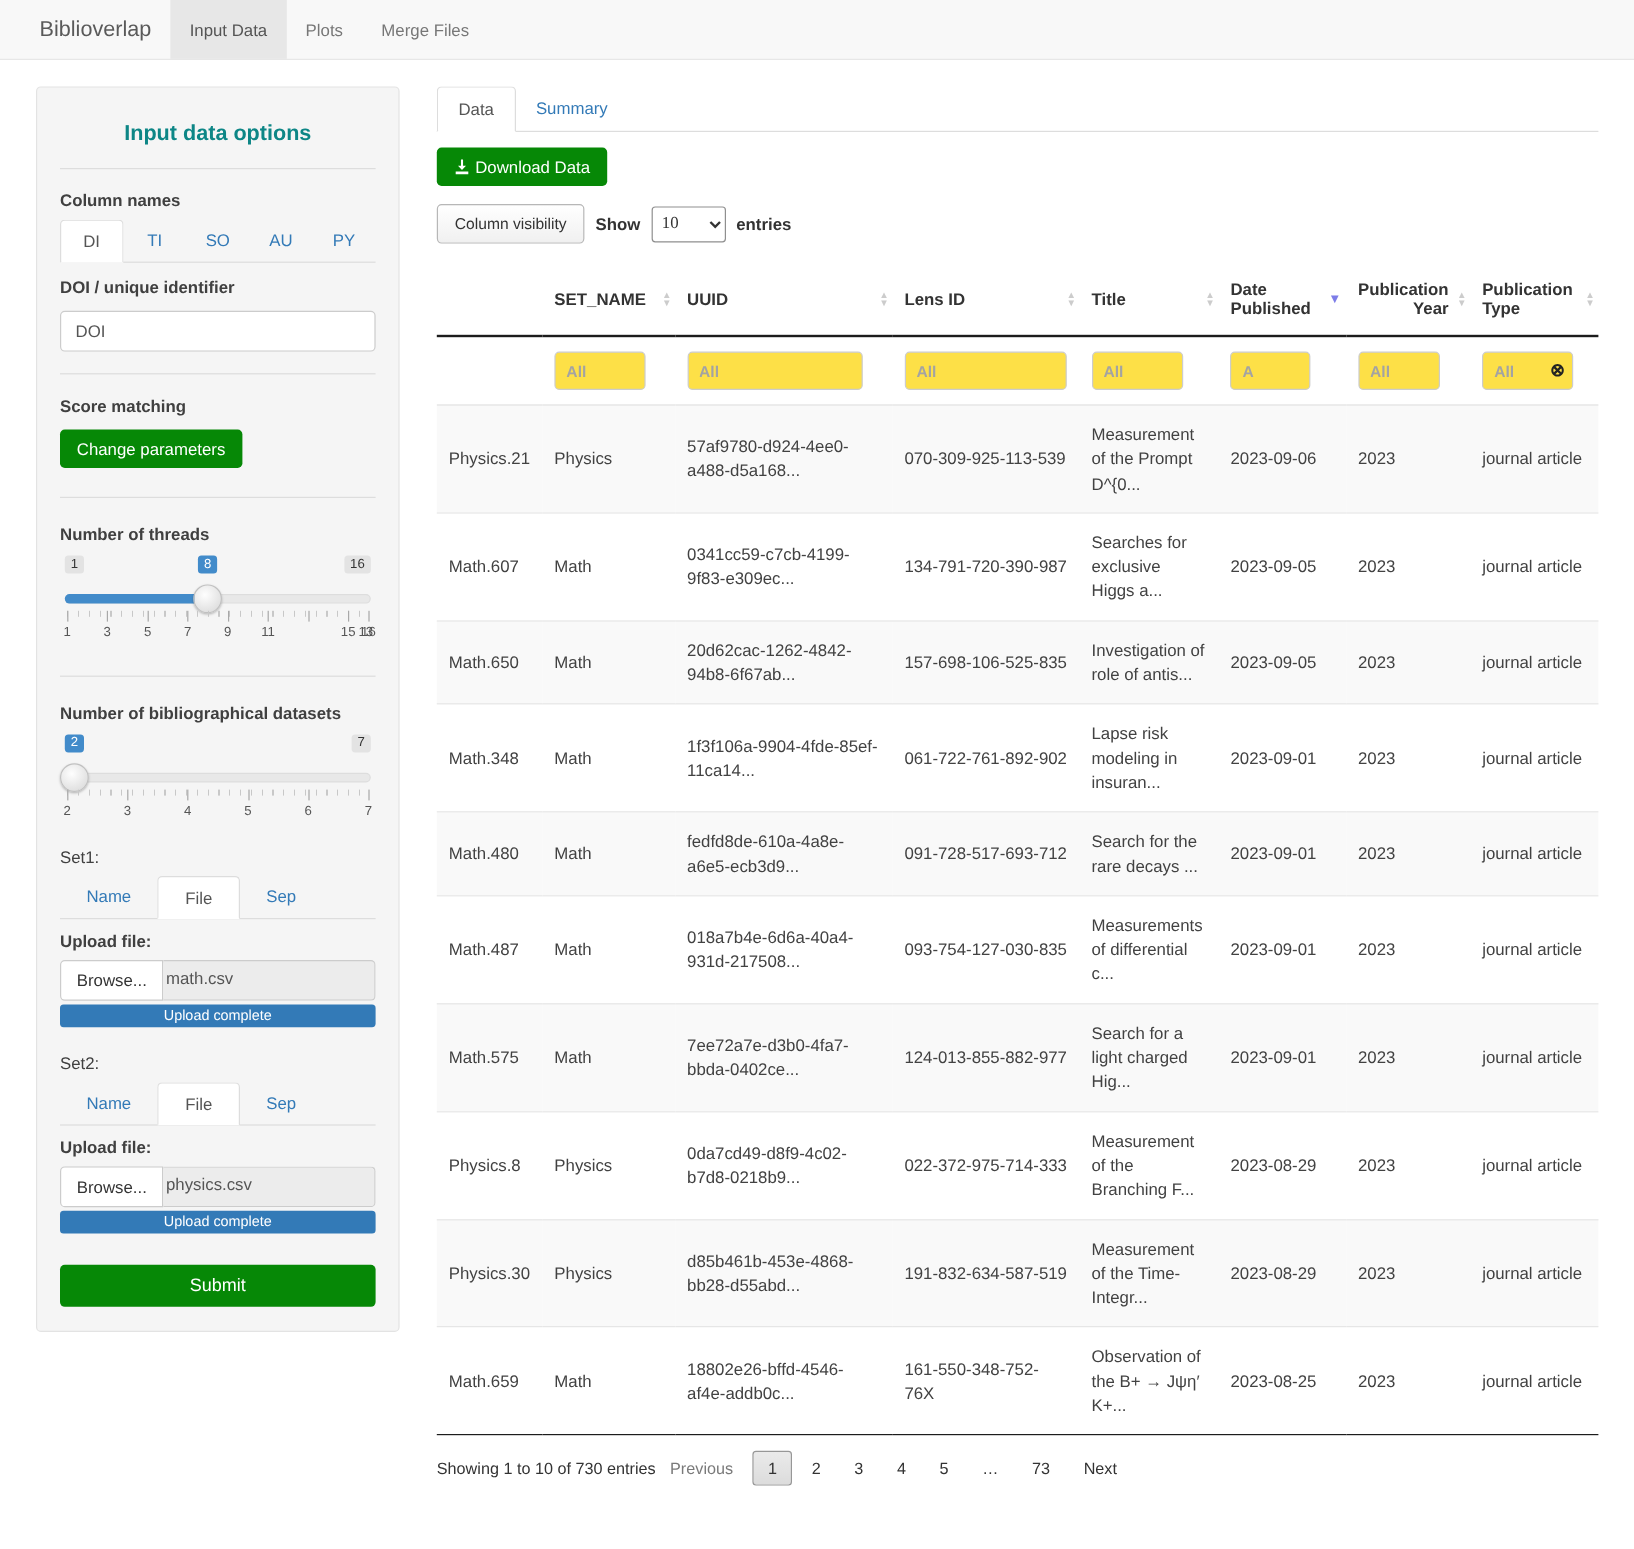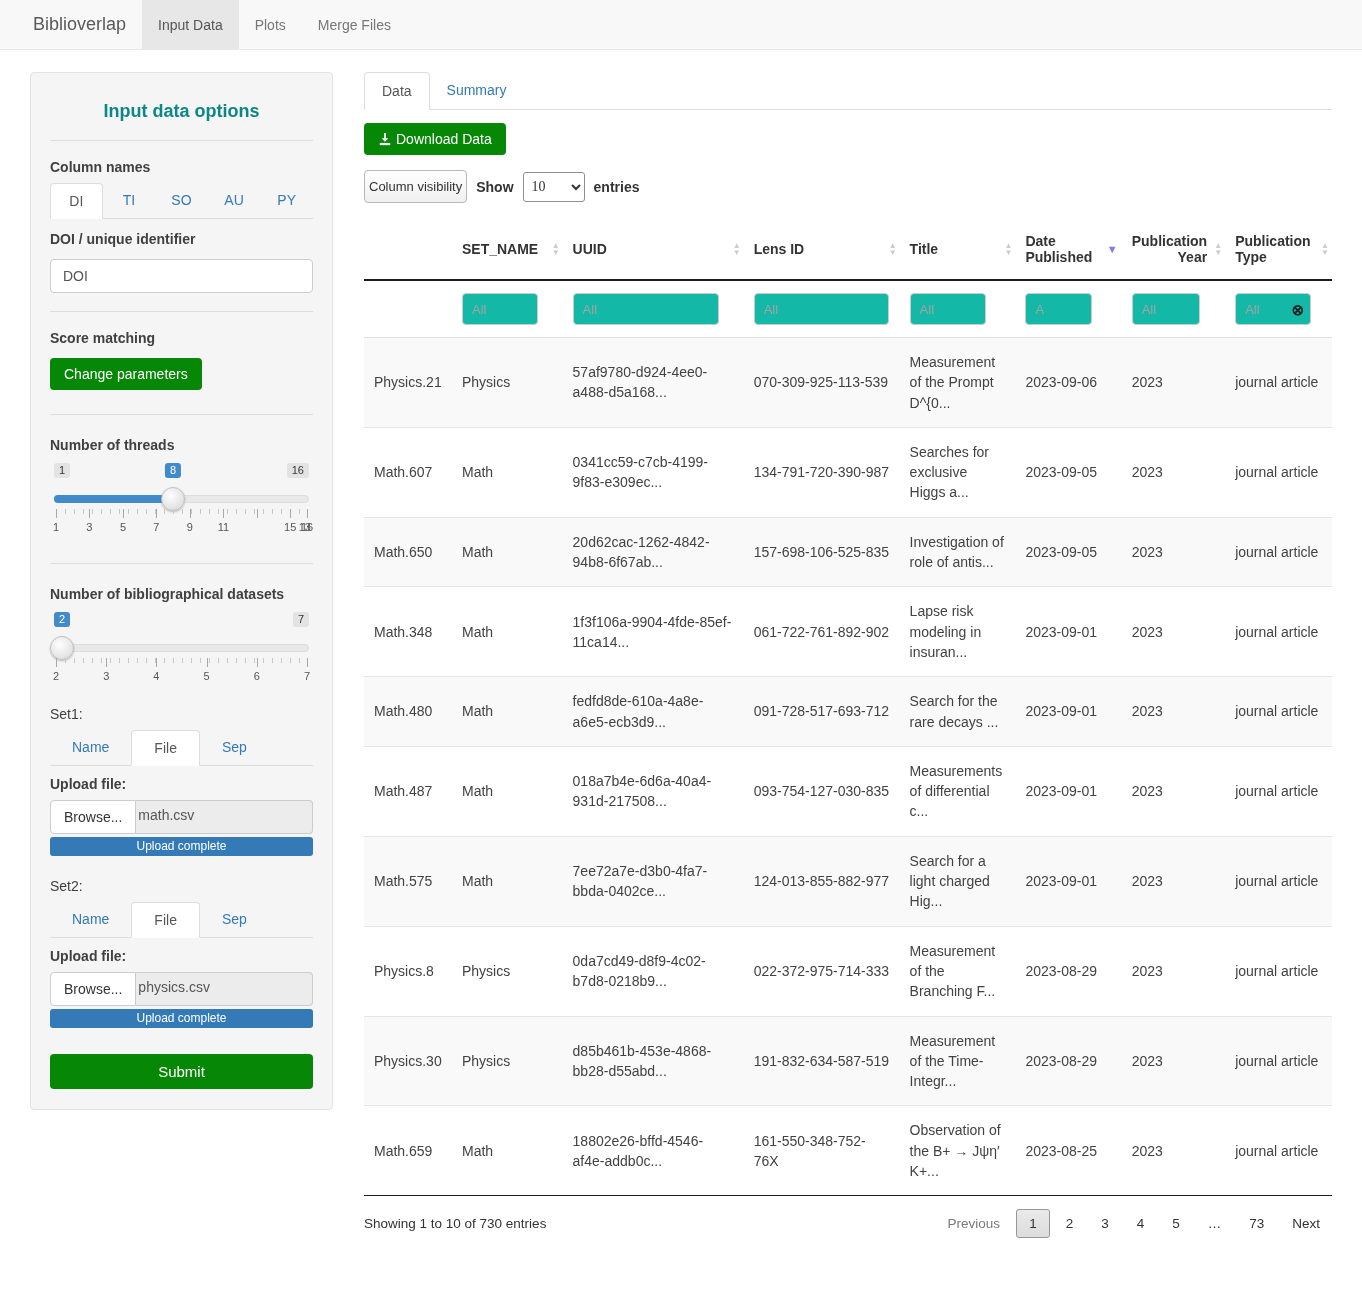--- a/index.html
+++ b/index.html
@@ -175,21 +175,21 @@
     margin-top: 13px;
     display: inline-flex; align-items: center; gap: 4px;
     padding: 8px 14px; font-size: 14px;
   }
   .dl-icon { display: inline-flex; }
 
   .controls { margin-top: 15px; display: flex; align-items: center; gap: 9px; }
   .btn-colvis {
     border: 1px solid #b7b7b7;
     background: linear-gradient(#ffffff, #f0f0f0);
-    padding: 8px 4px; font-size: 13px; color: #333;
+    padding: 8px 14px; font-size: 13px; color: #333;
     border-radius: 4px; cursor: pointer;
     font-family: "Liberation Sans", sans-serif;
   }
   .show-label, .entries-label { font-weight: bold; color: #333; }
   .len-select {
     height: 30px; width: 62px;
     border: 1px solid #8f8f8f; border-radius: 3px;
     font-size: 14px; color: #333; padding: 0 4px;
     font-family: Liberation Serif, serif;
     background: #fff;
@@ -215,41 +215,42 @@
     position: absolute; right: 4px; top: 50%; transform: translateY(-42%);
     font-size: 11px; color: #7d7de8; line-height: 1;
   }
   tr.filter-row th { padding: 12px 10px; border-bottom: 1px solid #e0e0e0; }
   .filter-wrap { position: relative; display: inline-block; }
   .filter-input {
     height: 32px;
     border: 1px solid #ccc; border-radius: 4px;
     padding: 5px 9px; font-size: 13px; color: #444;
     font-family: "Liberation Sans", sans-serif;
-    background: #14b8a6;
+    background: #fde047;
     width: 100%;
+    font-weight: bold;
   }
   .filter-input::placeholder { color: #a3a3a3; }
   .clear-icon {
     position: absolute; right: 7px; top: 50%; transform: translateY(-50%);
     font-size: 15px; color: #222; cursor: pointer; line-height: 1;
   }
   tbody.dt-body td {
     padding: 14px 10px;
     border-top: 1px solid #e6e6e6;
     color: #424242;
     line-height: 1.45;
   }
   tbody.dt-body tr:nth-child(odd) { background: #f9f9f9; }
   tbody.dt-body tr:last-child td { border-bottom: 1px solid #1c1c1c; }
   td.cell-year { text-align: right; }
 
   
   .table-footer {
-    display: flex; justify-content: space-between; align-items: center;
+    display: flex; justify-content: flex-start; align-items: center;
     padding: 13px 0 18px;
   }
   .info-text { color: #333; font-size: 13.5px; }
   .pagination { display: flex; align-items: center; gap: 4px; font-size: 13.5px; }
   .pg-item { padding: 6px 12px; color: #333; cursor: pointer; }
   .pg-item.disabled { color: #7a7a7a; cursor: default; }
   .pg-item.active {
     background: linear-gradient(#eaeaea, #dcdcdc);
     border: 1px solid #979797;
     border-radius: 3px;

